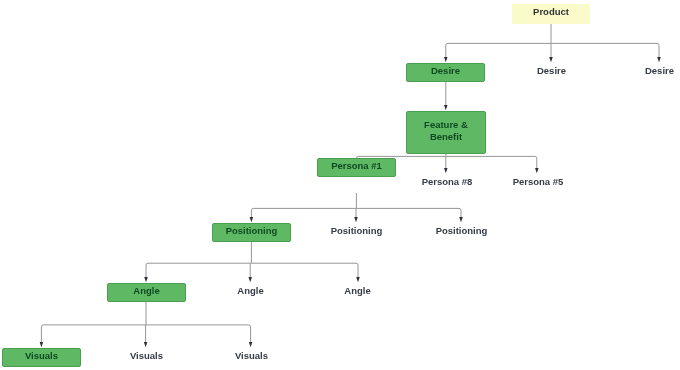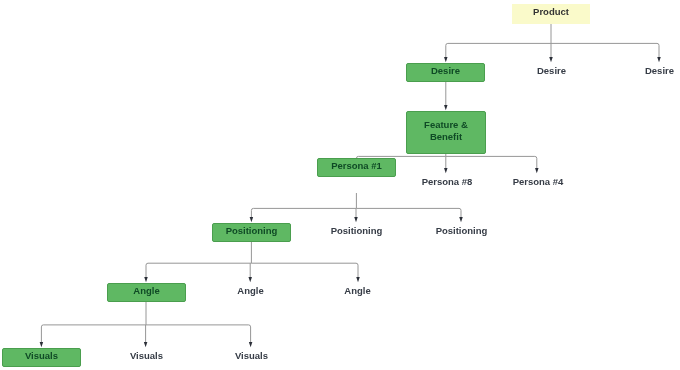--- a/index.html
+++ b/index.html
@@ -98,21 +98,21 @@
 Benefit</span>
       </div>
 
     <div class="node box green" style="background: rgb(95, 184, 99); border-color: rgb(74, 158, 78); color: rgb(15, 74, 37); left: 317px; top: 158px; width: 79px; height: 19px;">
         <span>Persona #1</span>
       </div>
     <div class="node plain" style="color: rgb(54, 60, 70); left: 387px; top: 174px; width: 120px; height: 19px;">
         <span>Persona #8</span>
       </div>
     <div class="node plain" style="color: rgb(54, 60, 70); left: 478px; top: 174px; width: 120px; height: 19px;">
-        <span>Persona #4</span>
+        <span>Persona #5</span>
       </div>
 
     <div class="node box green" style="background: rgb(95, 184, 99); border-color: rgb(74, 158, 78); color: rgb(15, 74, 37); left: 212px; top: 223px; width: 79px; height: 19px;">
         <span>Positioning</span>
       </div>
     <div class="node plain" style="color: rgb(54, 60, 70); left: 296.5px; top: 223px; width: 120px; height: 19px;">
         <span>Positioning</span>
       </div>
     <div class="node plain" style="color: rgb(54, 60, 70); left: 401.5px; top: 223px; width: 120px; height: 19px;">
         <span>Positioning</span>

